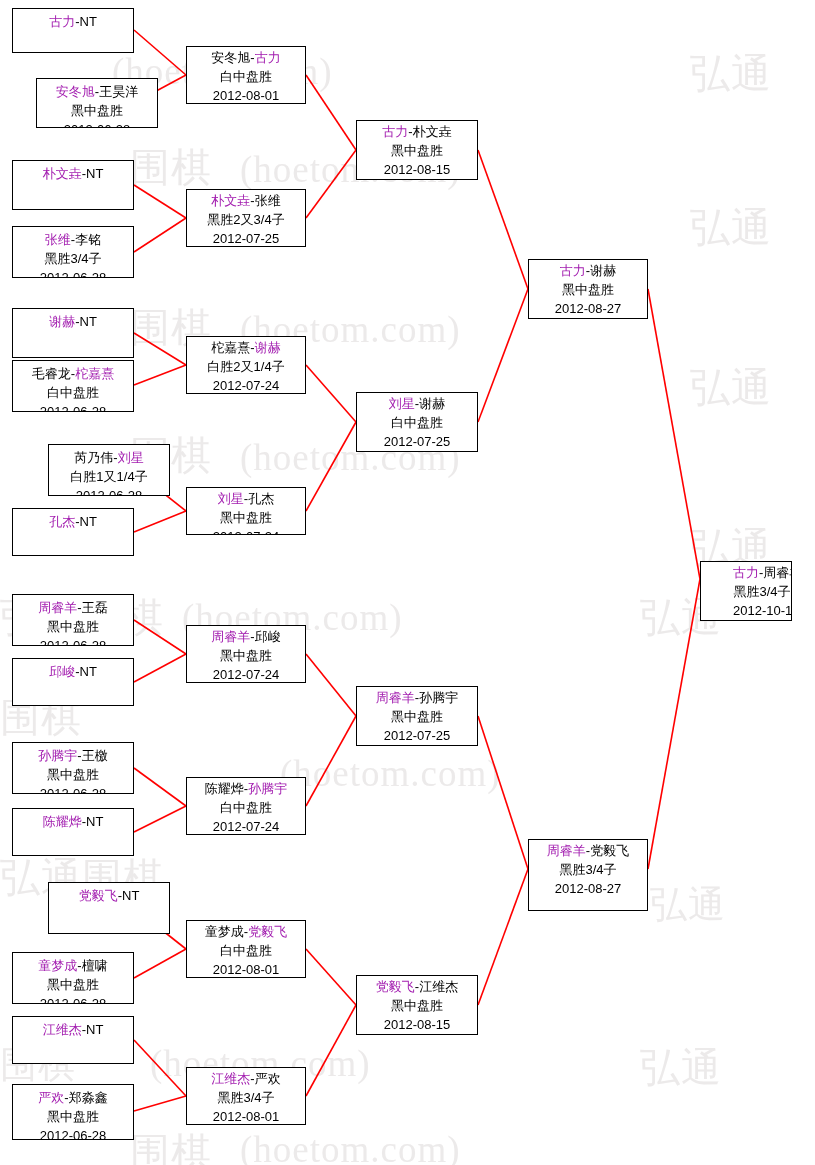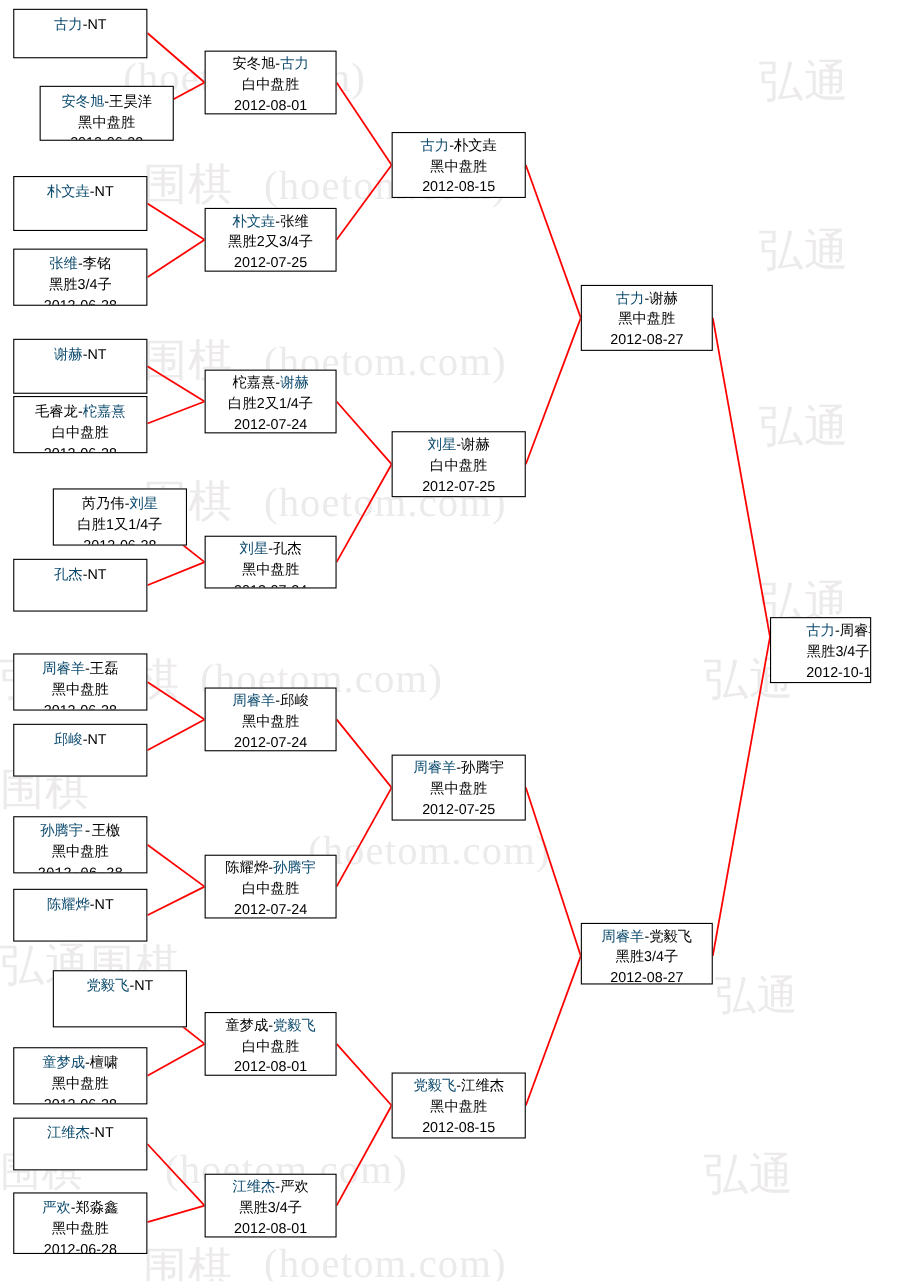--- a/index.html
+++ b/index.html
@@ -61,21 +61,21 @@
     overflow: hidden;
   }
   .node .ln {
     display: block;
     white-space: nowrap;
   }
   .node .ln.players {
     font-size: 13px;
   }
   .red {
-    color: #0c4a6e;
+    color: #a21caf;
   }
   .blk {
     color: #000000;
   }
   .seed .ln.players {
     padding-top: 2px;
   }
 </style>
 </head>
 <body>
@@ -181,21 +181,21 @@
         <span class="ln players"><span class="red">孔杰</span><span class="blk">-</span><span class="blk">NT</span></span>
       </div>
       <div class="node seed" style="left: 12px; top: 594px; width: 122px; height: 52px;">
         <span class="ln players"><span class="red">周睿羊</span><span class="blk">-</span><span class="blk">王磊</span></span>
         <span class="ln">黑中盘胜</span>
         <span class="ln">2012-06-28</span>
       </div>
       <div class="node seed" style="left: 12px; top: 658px; width: 122px; height: 48px;">
         <span class="ln players"><span class="red">邱峻</span><span class="blk">-</span><span class="blk">NT</span></span>
       </div>
-      <div class="node seed" style="left: 12px; top: 742px; width: 122px; height: 52px; font-family: Liberation Mono, monospace;">
+      <div class="node seed" style="left: 12px; top: 742px; width: 122px; height: 52px;">
         <span class="ln players"><span class="red">孙腾宇</span><span class="blk">-</span><span class="blk">王檄</span></span>
         <span class="ln">黑中盘胜</span>
         <span class="ln">2012-06-28</span>
       </div>
       <div class="node seed" style="left: 12px; top: 808px; width: 122px; height: 48px;">
         <span class="ln players"><span class="red">陈耀烨</span><span class="blk">-</span><span class="blk">NT</span></span>
       </div>
       <div class="node seed" style="left: 12px; top: 882px; width: 122px; height: 52px; margin-left: 36px;">
         <span class="ln players"><span class="red">党毅飞</span><span class="blk">-</span><span class="blk">NT</span></span>
       </div>
@@ -270,21 +270,21 @@
       <div class="node" style="left: 356px; top: 975px; width: 122px; height: 60px;">
         <span class="ln players"><span class="red">党毅飞</span><span class="blk">-</span><span class="blk">江维杰</span></span>
         <span class="ln">黑中盘胜</span>
         <span class="ln">2012-08-15</span>
       </div>
       <div class="node" style="left: 528px; top: 259px; width: 120px; height: 60px;">
         <span class="ln players"><span class="red">古力</span><span class="blk">-</span><span class="blk">谢赫</span></span>
         <span class="ln">黑中盘胜</span>
         <span class="ln">2012-08-27</span>
       </div>
-      <div class="node" style="left: 528px; top: 839px; width: 120px; height: 56px;">
+      <div class="node" style="left: 528px; top: 839px; width: 120px; height: 72px;">
         <span class="ln players"><span class="red">周睿羊</span><span class="blk">-</span><span class="blk">党毅飞</span></span>
         <span class="ln">黑胜3/4子</span>
         <span class="ln">2012-08-27</span>
       </div>
       <div class="node" style="left: 700px; top: 561px; width: 92px; height: 60px; padding-left: 32px;">
         <span class="ln players"><span class="red">古力</span><span class="blk">-</span><span class="blk">周睿羊</span></span>
         <span class="ln">黑胜3/4子</span>
         <span class="ln">2012-10-17</span>
       </div>
     </div>

